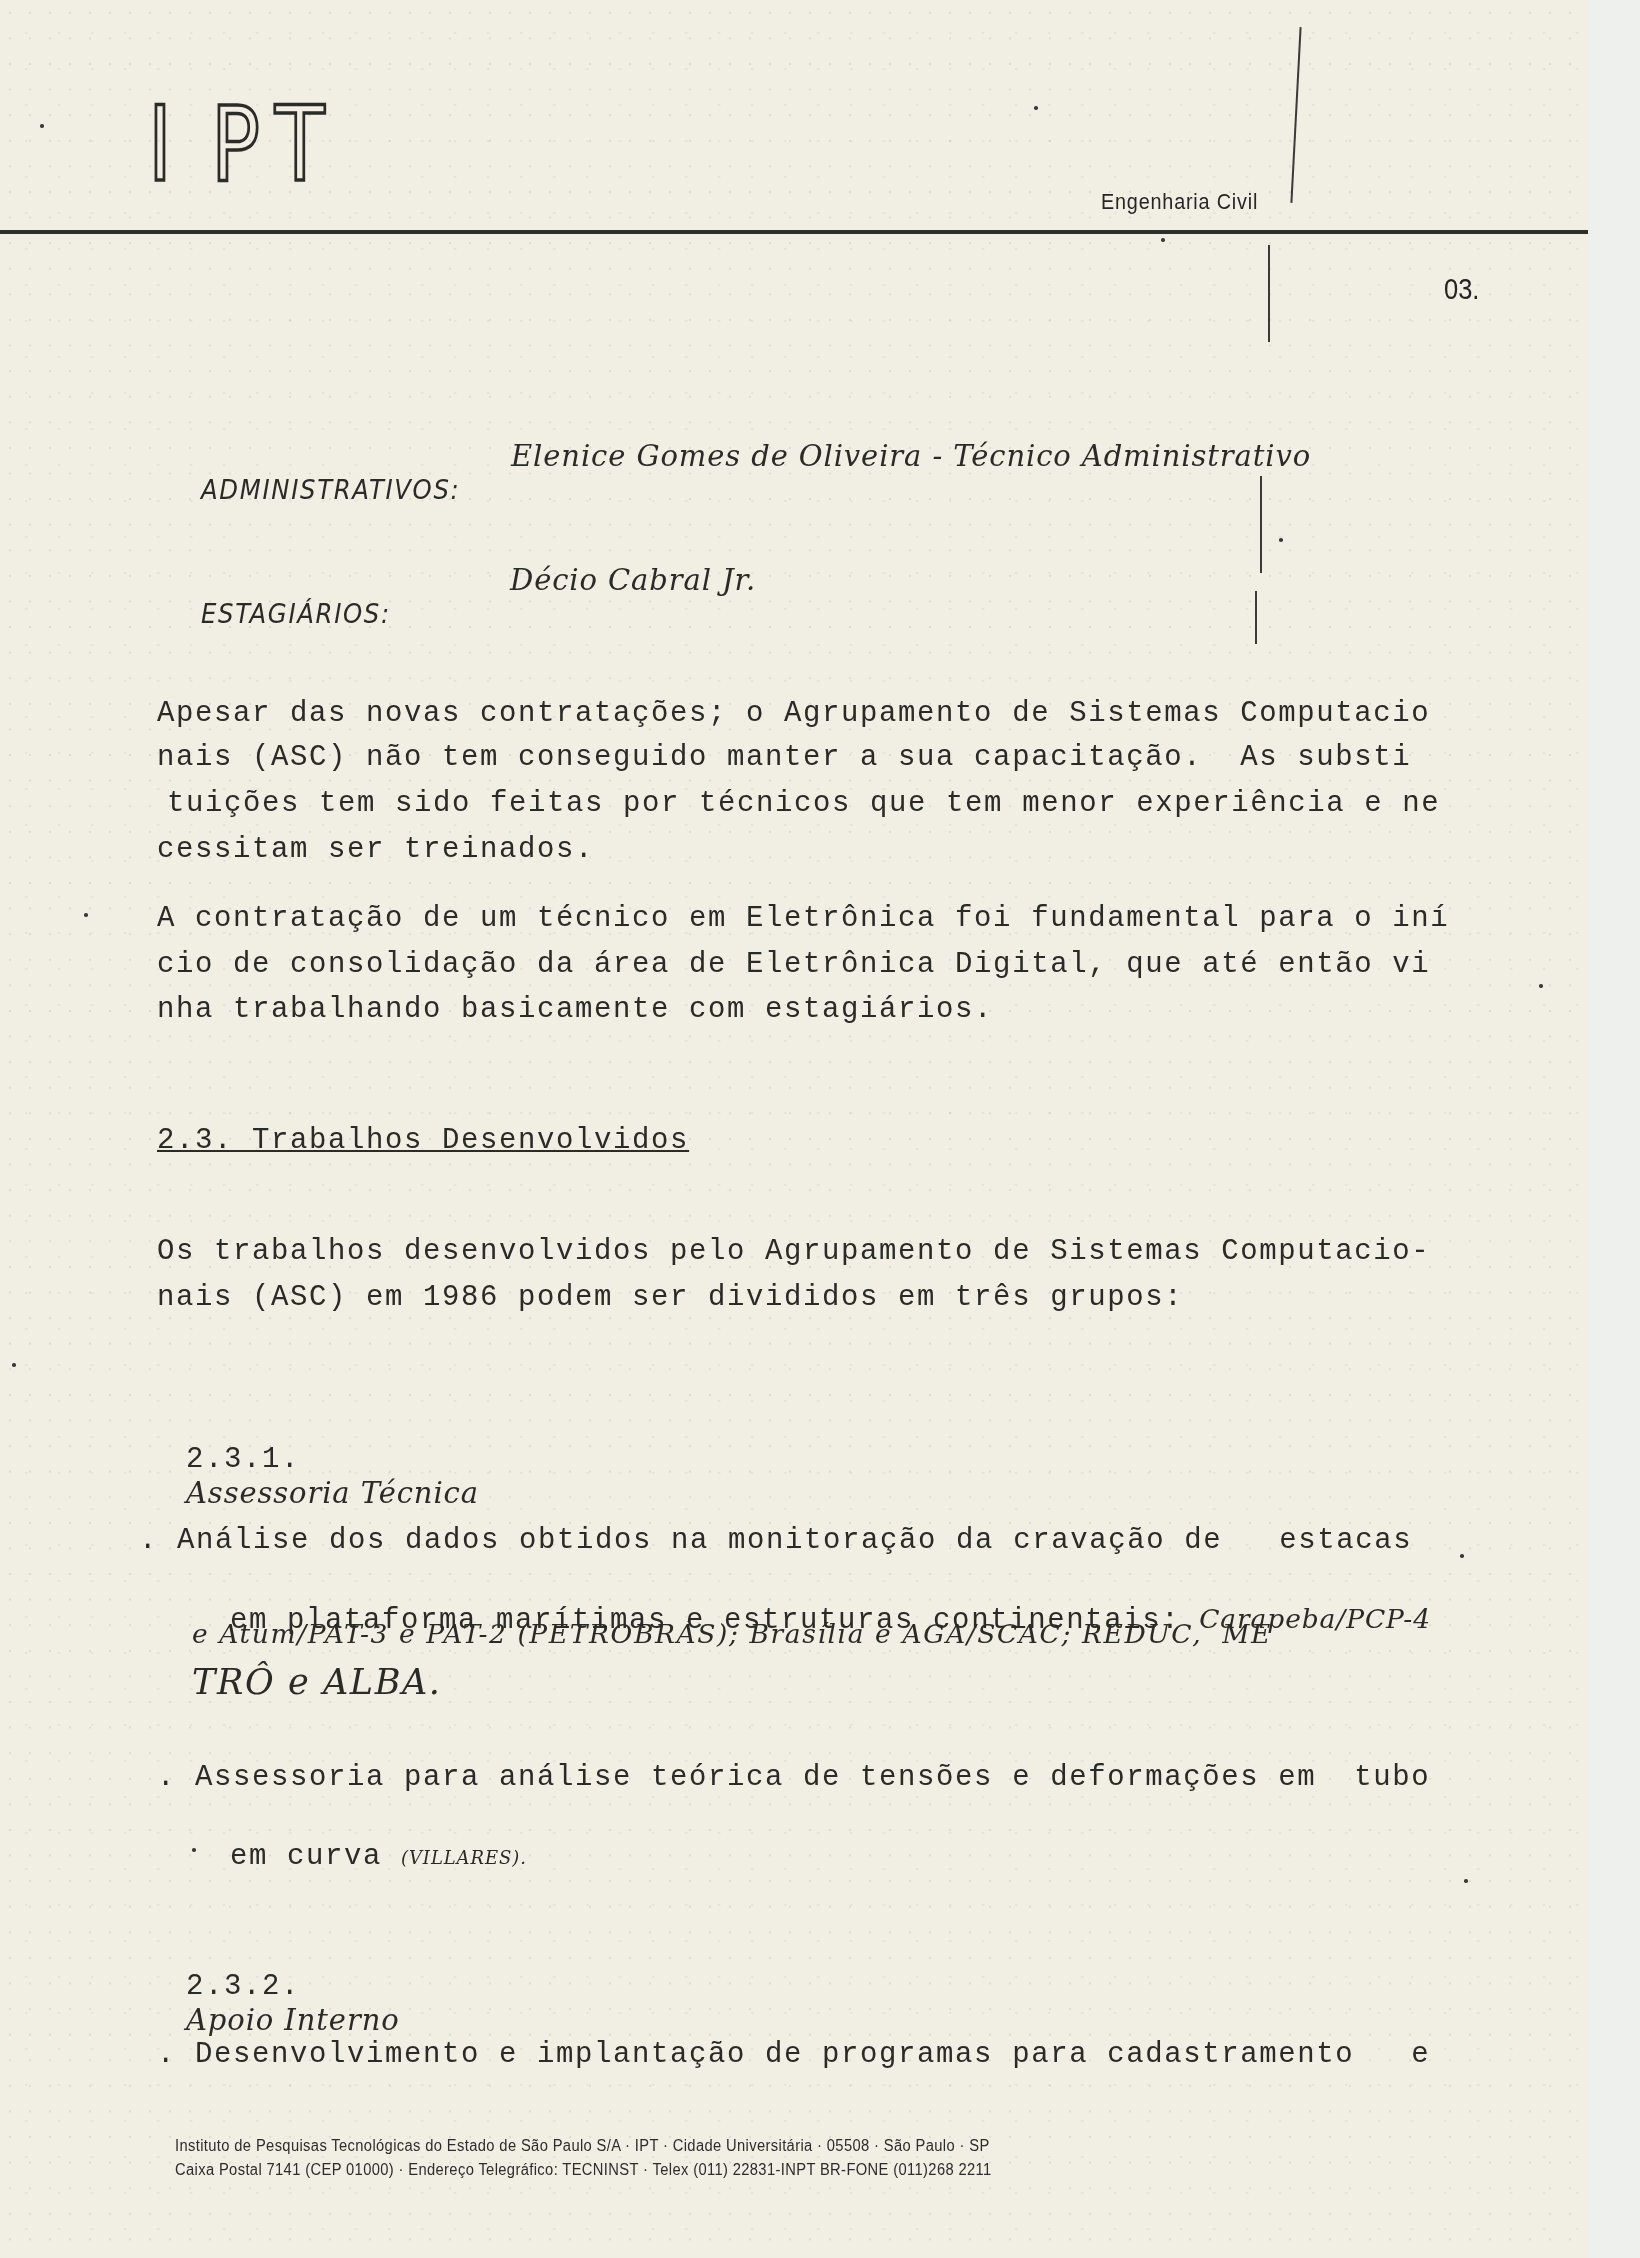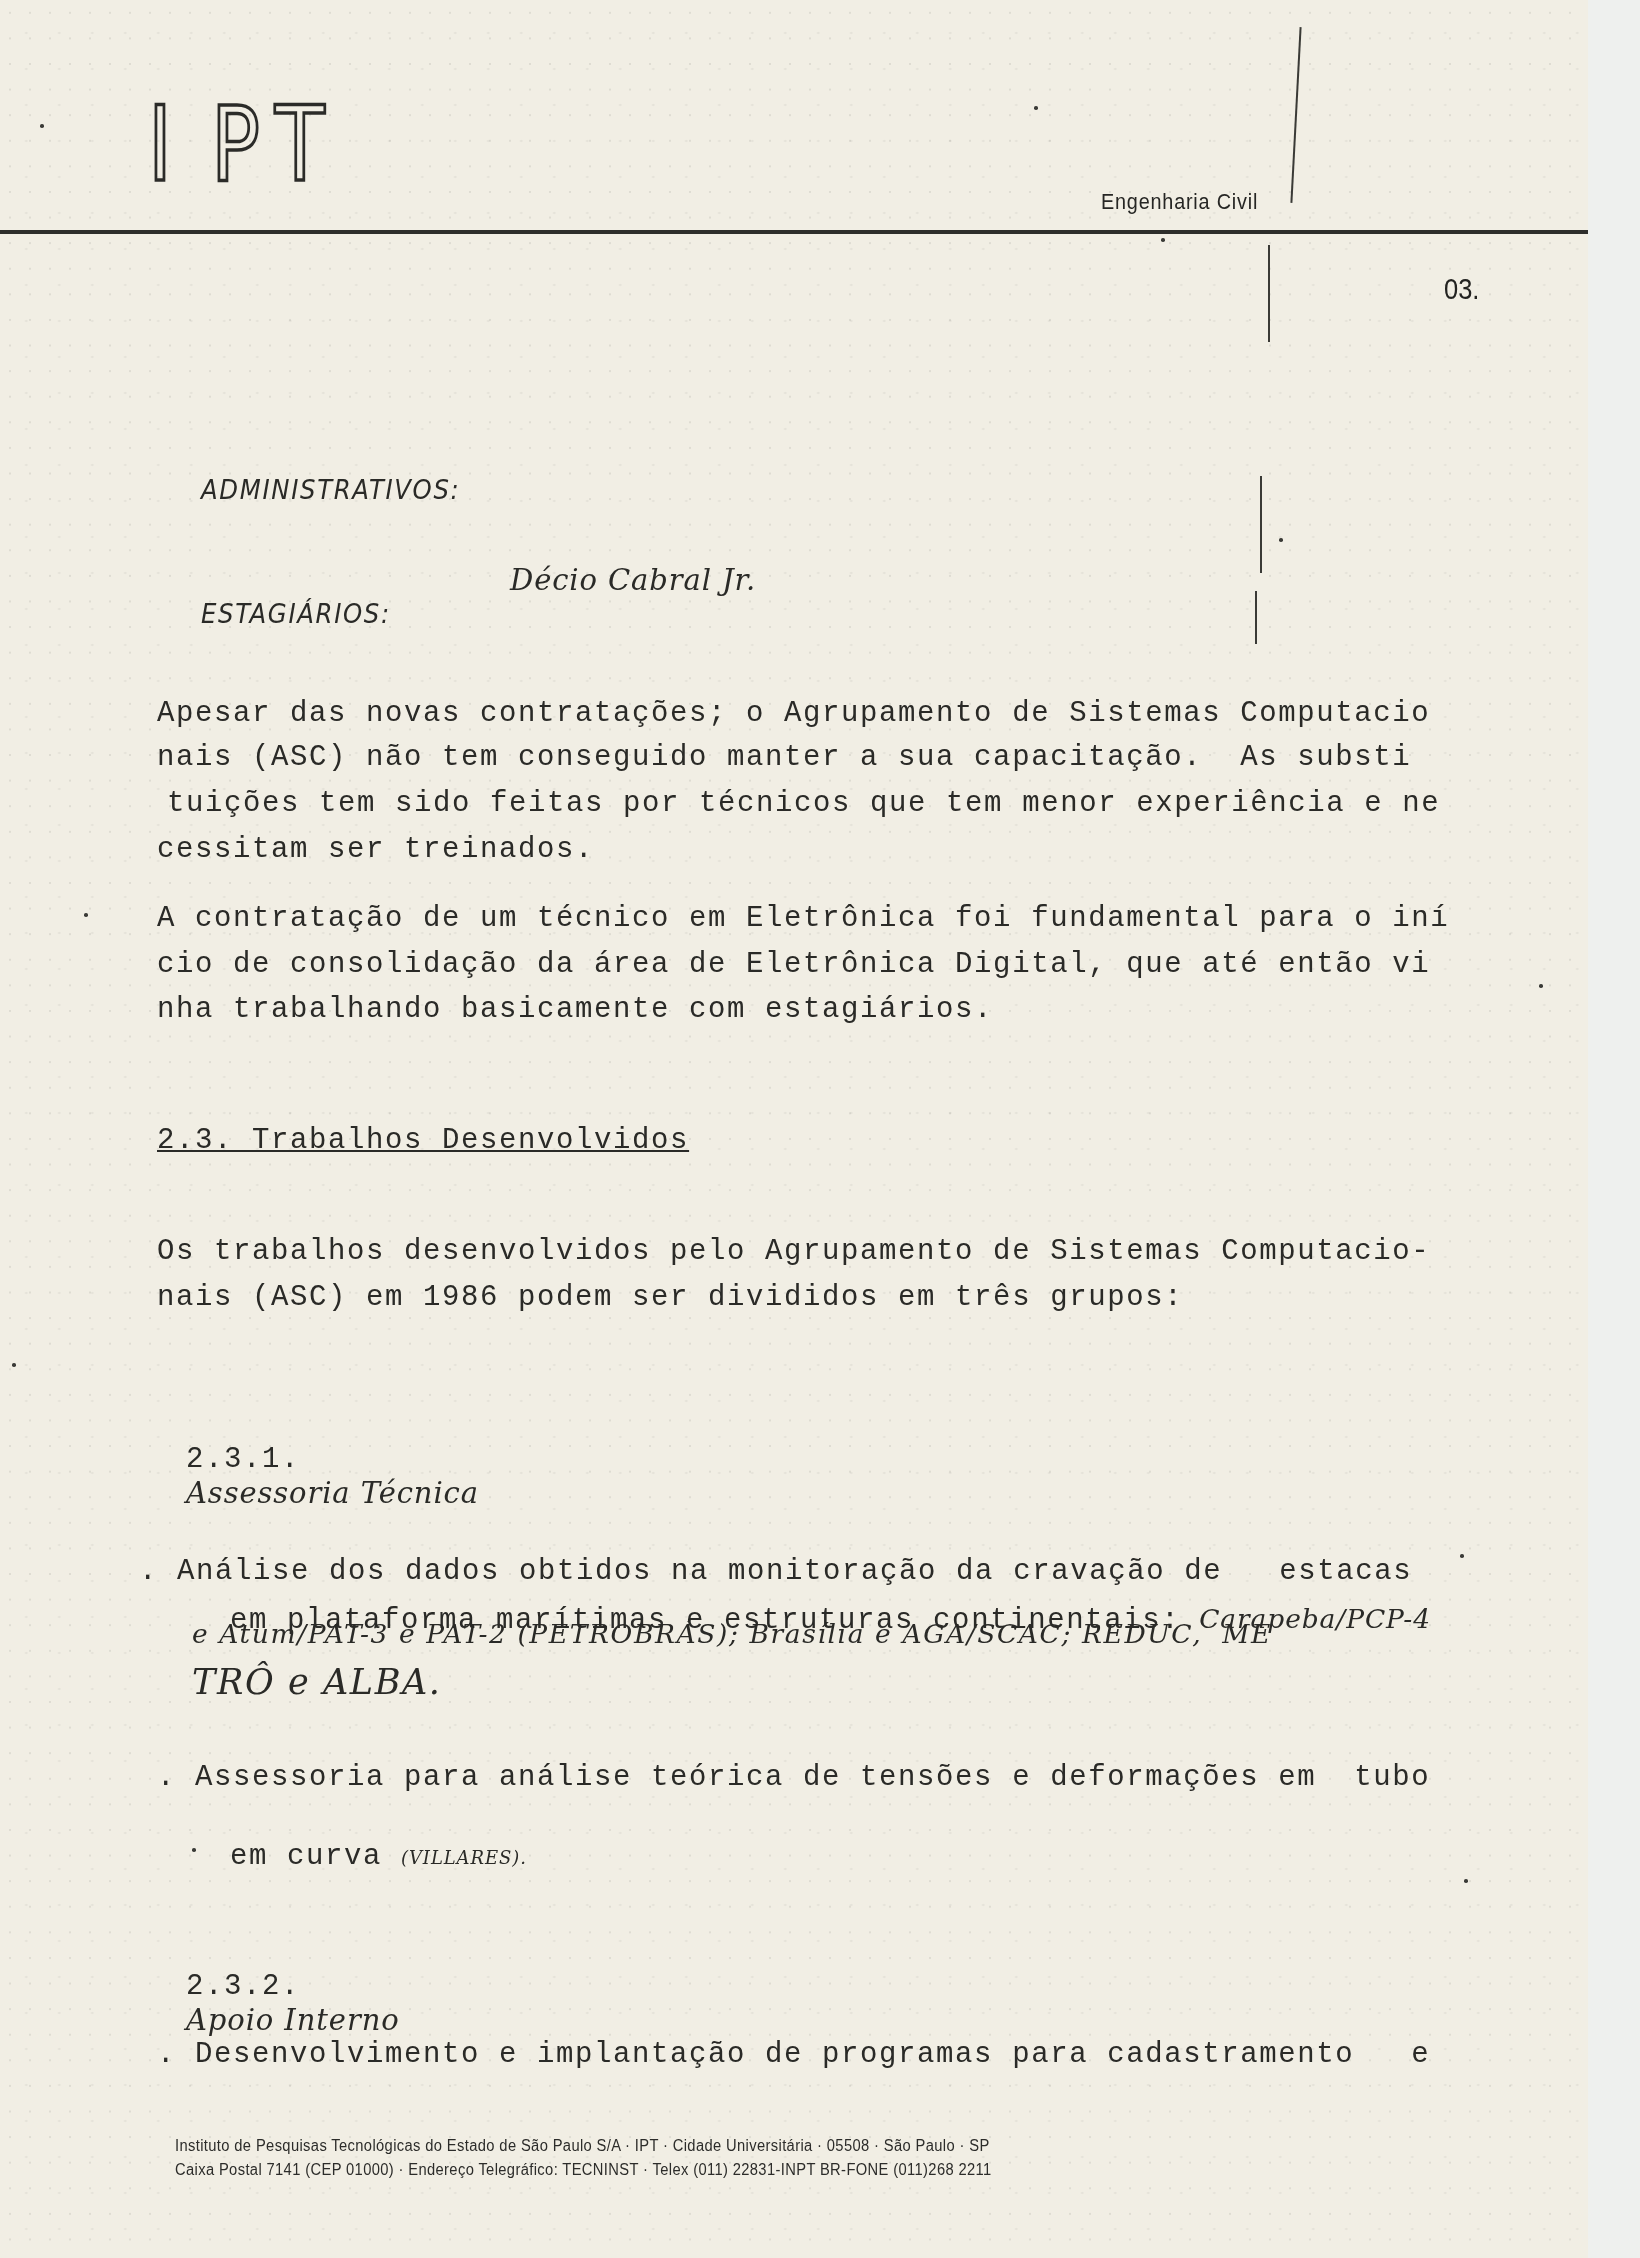--- a/index.html
+++ b/index.html
@@ -87,20 +87,21 @@
 <div class="dept">Engenharia Civil</div>
 <div class="header-rule"></div>
 <div class="margin-line" style="left:1295px; top:26.5px; height:176px; transform:rotate(3deg);"></div>
 <div class="margin-line" style="left:1268px; top:245px; height:97px;"></div>
 <div class="margin-line" style="left:1260px; top:476px; height:97px;"></div>
 <div class="margin-line" style="left:1255px; top:591px; height:53px;"></div>
 <div class="page-number">03.</div>
 
 <div class="line" style="left:163px; top:441px;">
   <span class="upper-script">ADMINISTRATIVOS:</span>
+  <span class="script" style="position:absolute; left:348px; top:-1.8px;">Elenice Gomes de Oliveira - Técnico Administrativo</span>
 </div>
 <div class="line" style="left:163px; top:565px;">
   <span class="upper-script">ESTAGIÁRIOS:</span>
   <span class="script" style="position:absolute; left:347px; top:-1.8px;">Décio Cabral Jr.</span>
 </div>
 
 <div class="line" style="left:157px; top:697px;">Apesar das novas contratações; o Agrupamento de Sistemas Computacio</div>
 <div class="line" style="left:157px; top:741px;">nais (ASC) não tem conseguido manter a sua capacitação.  As substi</div>
 <div class="line" style="left:167px; top:787px;text-align:right;">tuições tem sido feitas por técnicos que tem menor experiência e ne</div>
 <div class="line" style="left:157px; top:833px;">cessitam ser treinados.</div>
@@ -111,21 +112,21 @@
 
 <div class="line" style="left:157px; top:1124px;text-decoration:underline;">2.3. Trabalhos Desenvolvidos</div>
 <div class="line" style="left:157px; top:1235px;">Os trabalhos desenvolvidos pelo Agrupamento de Sistemas Computacio-</div>
 <div class="line" style="left:157px; top:1281px;">nais (ASC) em 1986 podem ser divididos em três grupos:</div>
 
 <div class="line" style="left:148px; top:1410px;">
   <span>2.3.1.</span>
   <span class="script">Assessoria Técnica</span>
 </div>
 
-<div class="line" style="left:139px; top:1524px;margin-top:31px;">. Análise dos dados obtidos na monitoração da cravação de   estacas</div>
+<div class="line" style="left:139px; top:1524px;">. Análise dos dados obtidos na monitoração da cravação de   estacas</div>
 <div class="line" style="left:192px; top:1570px;">
   <span>em plataforma marítimas e estruturas continentais: </span><span class="script" style="font-size:26.5px;">Carapeba/PCP-4</span>
 </div>
 <div class="line script" style="left:192px; top:1618px; font-size:26.5px;">e Atum/PAT-3 e PAT-2 (PETROBRÁS); Brasília e AGA/SCAC; REDUC,  ME</div>
 <div class="line script" style="left:192px; top:1662px; font-size:35px;">TRÔ e ALBA.</div>
 
 <div class="line" style="left:157px; top:1761px;">. Assessoria para análise teórica de tensões e deformações em  tubo</div>
 <div class="line" style="left:192px; top:1807px;">
   <span>em curva </span><span class="script" style="font-size:18px;">(VILLARES).</span>
 </div>

